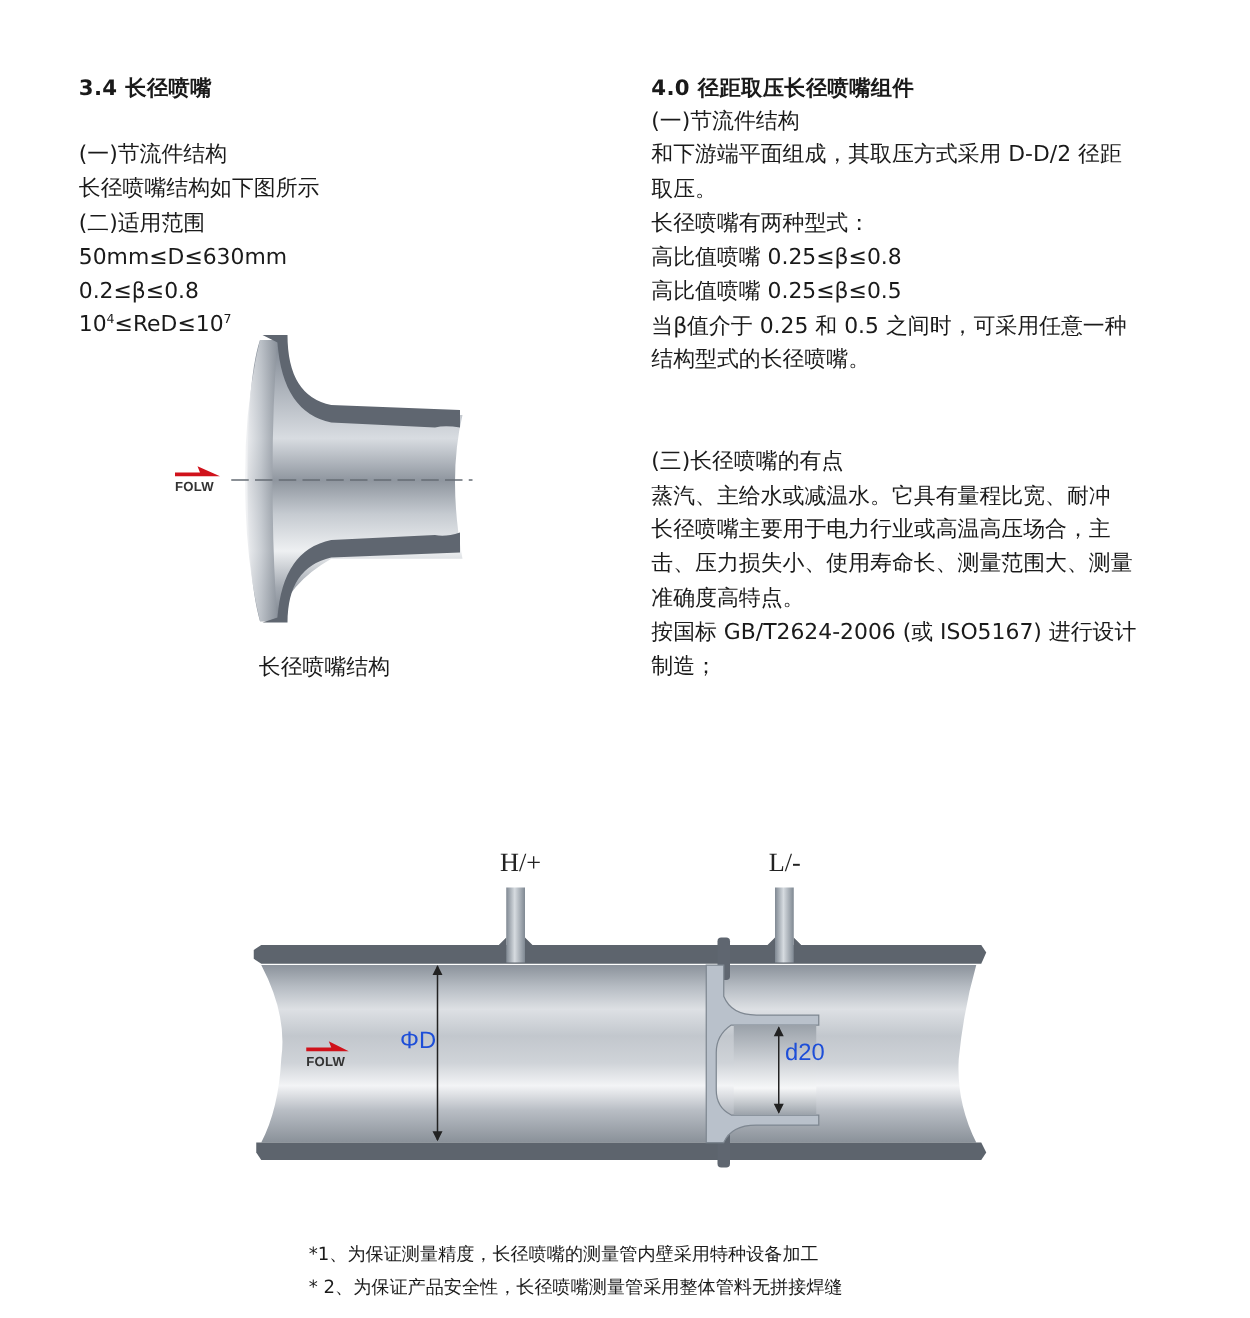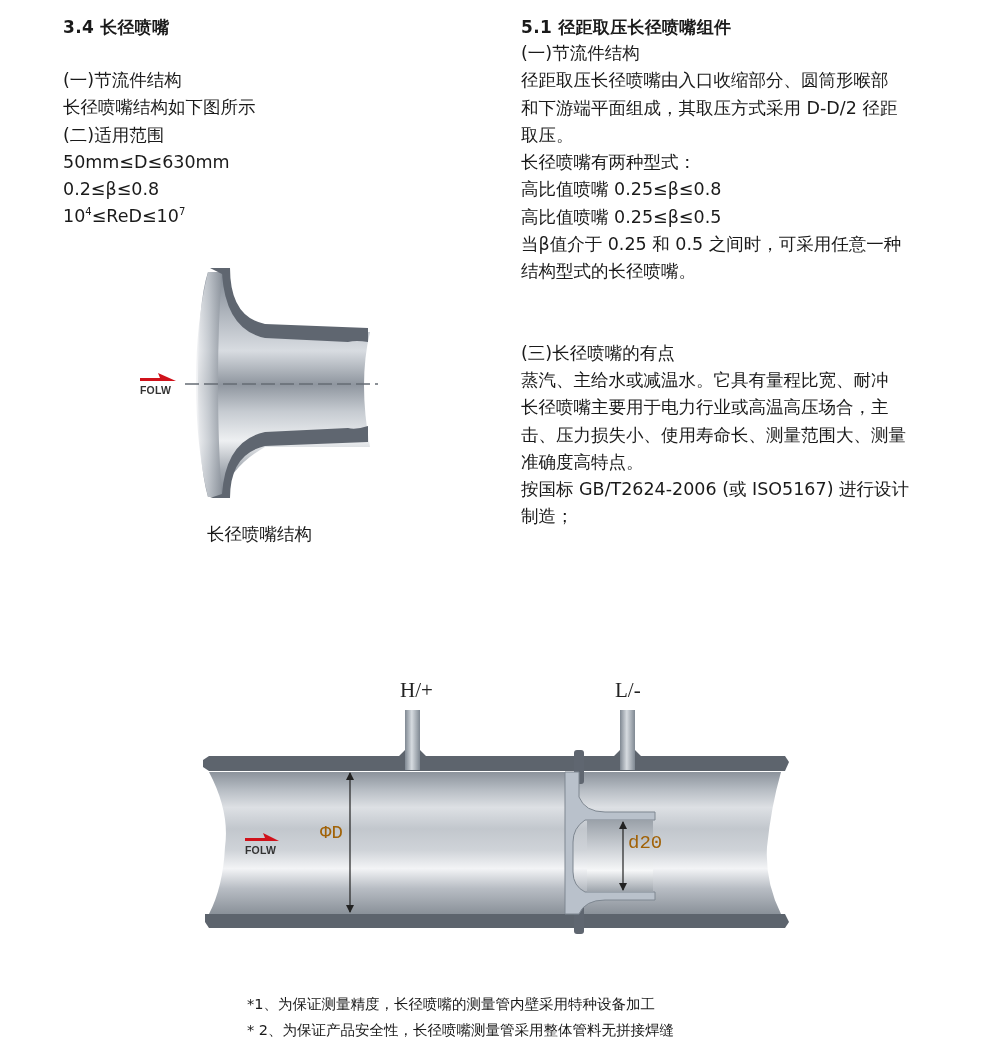--- a/index.html
+++ b/index.html
@@ -1,21 +1,21 @@
 <!DOCTYPE html>
 <html><head>
 <meta charset="utf-8">
 <style>
   html, body { margin: 0; padding: 0; background: #ffffff; }
   body {
     width: 1000px; height: 1054px; position: relative; overflow: hidden;
     font-family: "DejaVu Sans", "Liberation Sans", sans-serif;
     color: #1a1a1a;
   }
-  .col { position: absolute; }
+  .col { position: absolute; margin-top: 44px; }
   .left-col { left: 63px; top: 14px; width: 400px; }
   .right-col { left: 521px; top: 14px; width: 440px; }
   .heading {
     font-weight: bold; font-size: 17px; line-height: 26px; margin: 0;
     letter-spacing: 0.3px;
   }
   .line { font-size: 17.5px; line-height: 27.3px; white-space: nowrap; margin: 0; }
   .spacer { height: 27px; }
   .spacer-big { height: 54px; }
   sup { font-size: 10px; vertical-align: 7px; line-height: 0; }
@@ -29,21 +29,21 @@
     font-family: Liberation Sans, sans-serif; font-size: 10.5px; font-weight: bold;
     color: #333; position: absolute; letter-spacing: 0.2px;
   }
 
   
   .pipe-fig { position: absolute; left: 195px; top: 672px; width: 600px; height: 275px; }
   .tap-label {
     position: absolute; font-family: "Liberation Serif", serif; font-size: 21px; color: #222;
   }
   .dim-label {
-    position: absolute; font-family: Liberation Mono, monospace; font-size: 19px; color: #a16207;
+    position: absolute; font-family: Liberation Sans, sans-serif; font-size: 19px; color: #1d4ed8;
   }
 
   .notes { position: absolute; left: 247px; top: 991px; }
   .note { font-size: 14.5px; line-height: 26px; white-space: nowrap; }
 </style>
 </head>
 <body>
 
 <div class="col left-col">
   <p class="heading">3.4 长径喷嘴</p>
@@ -86,23 +86,22 @@
 
     <line x1="55" y1="122" x2="248" y2="122" stroke="#666c74" stroke-width="1.3" stroke-dasharray="14 5"></line>
 
     <path d="M10 116 L30 116 L28 111 L46 119 L10 119 Z" fill="#d0121b"></path>
   </svg>
   <span class="flow-label" style="left:10px; top:122px;">FOLW</span>
 </div>
 <div class="nozzle-caption">长径喷嘴结构</div>
 
 <div class="col right-col">
-  <p class="heading">5.1 径距取压长径喷嘴组件</p>
+  <p class="heading">4.0 径距取压长径喷嘴组件</p>
   <p class="line">(一)节流件结构</p>
-  <p class="line">径距取压长径喷嘴由入口收缩部分、圆筒形喉部</p>
   <p class="line">和下游端平面组成，其取压方式采用 D-D/2 径距</p>
   <p class="line">取压。</p>
   <p class="line">长径喷嘴有两种型式：</p>
   <p class="line">高比值喷嘴 0.25≤β≤0.8</p>
   <p class="line">高比值喷嘴 0.25≤β≤0.5</p>
   <p class="line">当β值介于 0.25 和 0.5 之间时，可采用任意一种</p>
   <p class="line">结构型式的长径喷嘴。</p>
   <div class="spacer-big"></div>
   <p class="line">(三)长径喷嘴的有点</p>
   <p class="line">蒸汽、主给水或减温水。它具有量程比宽、耐冲</p>

